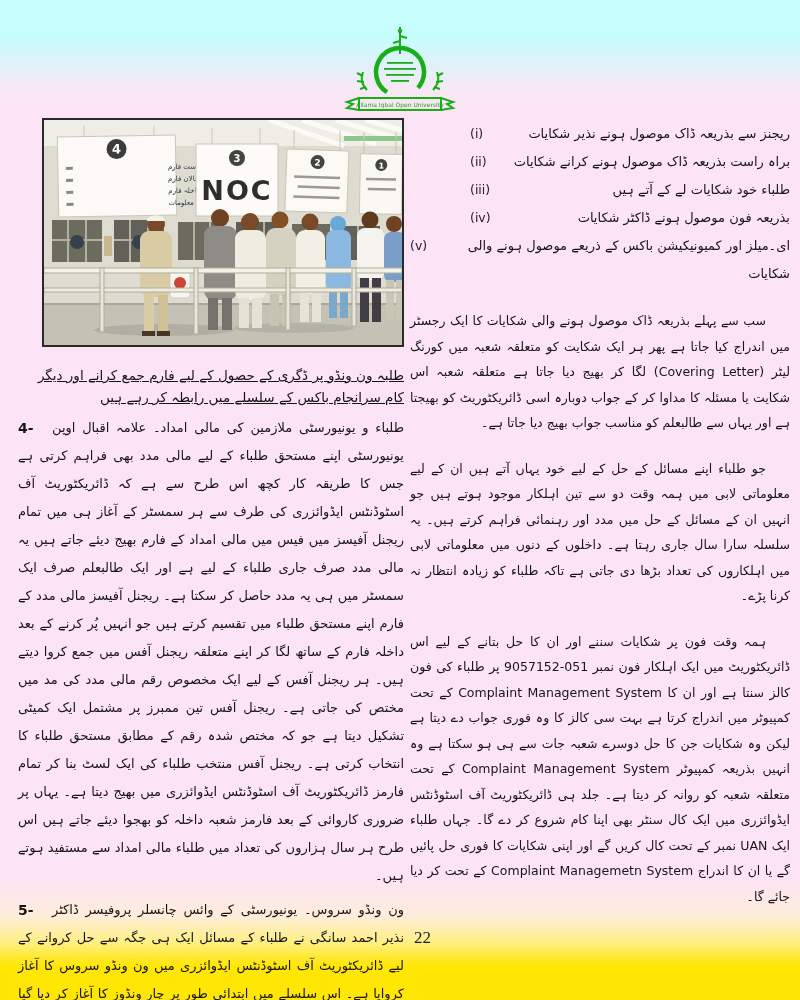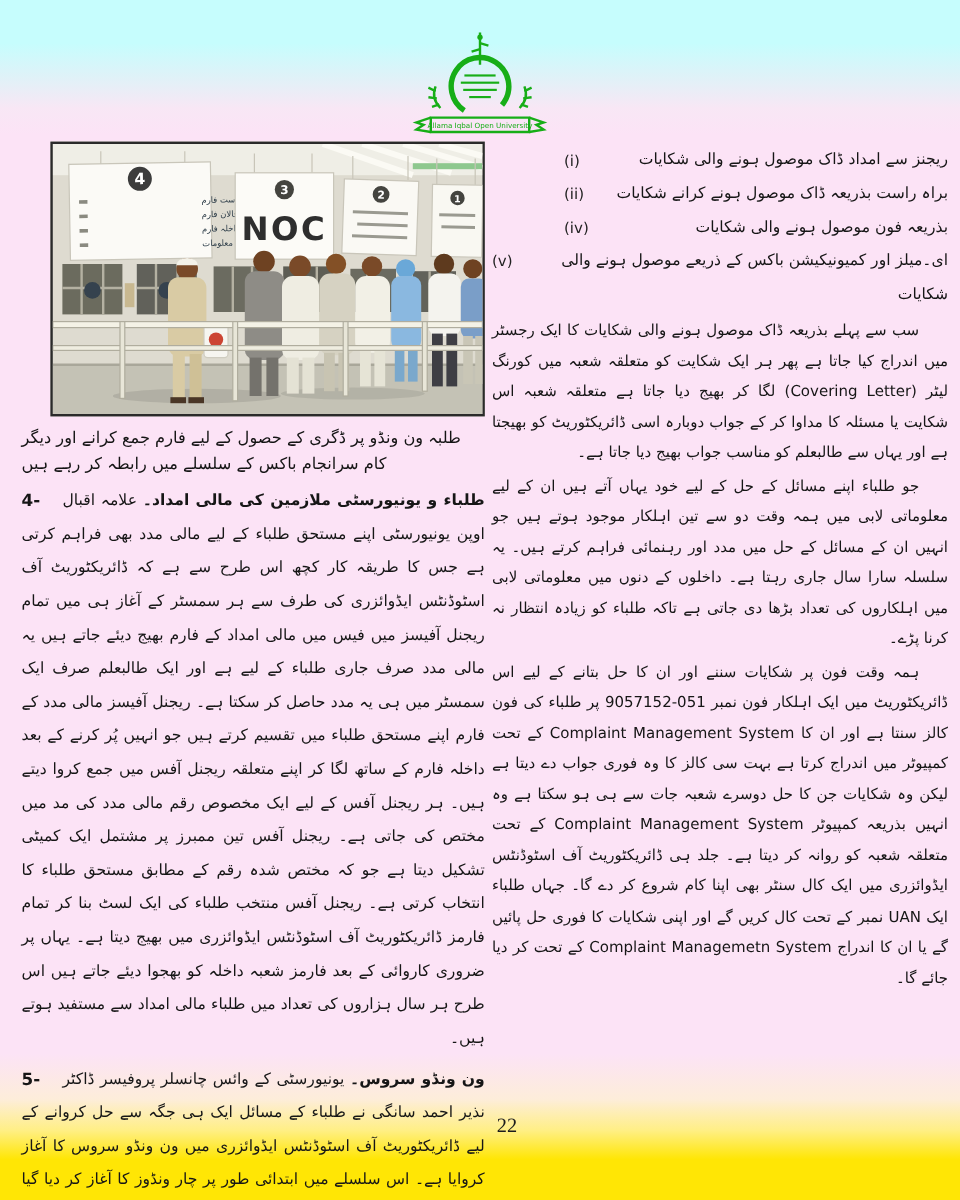--- a/index.html
+++ b/index.html
@@ -10,30 +10,30 @@
       #c6fdfd 0px,#c6fdfd 36px,#dff2f8 64px,#f8e7f5 90px,#fce3f6 112px,
       #fce3f6 878px,#fdedda 916px,#ffef85 942px,#ffe605 966px,#ffe605 1000px);
     color:#161616;
   }
   .u{direction:rtl;}
   
   .logo-wrap{position:absolute;left:0;right:0;top:24px;height:96px;display:flex;justify-content:center;}
   
   .col-left{position:absolute;left:18px;top:118px;width:386px;}
   .photo{margin-left:22px;width:358px;height:225px;border:2px solid #2a2a2a;background:#dddbd0;display:block;}
-  .caption{margin-top:7px;text-align:left;font-size:13.5px;line-height:22px;color:#141414;}
+  .caption{margin-top:17px;text-align:right;font-size:13.5px;line-height:22px;color:#141414;text-decoration:underline;}
   .lpara{font-size:13px;line-height:28px;text-align:justify;margin:6px 0 0 0;}
   .pnum{float:left;font-weight:bold;font-size:14px;width:34px;direction:ltr;unicode-bidi:isolate;}
-  .phead{font-weight:bold;}
+  .phead{font-weight:normal;}
   
   .col-right{position:absolute;left:410px;top:120px;width:380px;}
   .list-item{font-size:13px;line-height:28px;text-align:right;padding-left:60px;position:relative;}
   .li-marker{float:left;direction:ltr;unicode-bidi:isolate;font-size:12.5px;color:#222;}
   .list-item.full{padding-left:0;}
-  .rpara{font-size:12.5px;line-height:25.5px;text-align:justify;text-indent:24px;margin:2px 0 0 0;}
+  .rpara{font-size:12.5px;line-height:25.5px;text-align:justify;text-indent:24px;margin:20px 0 0 0;}
   
   .page-num{position:absolute;left:0;right:0;top:928px;text-align:center;
     font-family:"Liberation Serif",serif;font-size:17px;color:#1c1c1c;margin-left:45px;}
   svg text{font-family:"DejaVu Sans",sans-serif;}
 </style>
 </head>
 <body>
 
 <div class="page">
 
@@ -238,29 +238,33 @@
 
     <p class="lpara">
       <span class="pnum">5-</span><span class="phead">ون ونڈو سروس۔</span> <span>یونیورسٹی کے وائس چانسلر پروفیسر ڈاکٹر نذیر احمد سانگی نے طلباء کے مسائل ایک ہی جگہ سے حل کروانے کے لیے ڈائریکٹوریٹ آف اسٹوڈنٹس ایڈوائزری میں ون ونڈو سروس کا آغاز کروایا ہے۔ اس سلسلے میں ابتدائی طور پر چار ونڈوز کا آغاز کر دیا گیا ہے۔ جن میں پہلی ونڈو سے رزلٹ کارڈ، رزلٹ ہسٹری اور رول نمبر سلپ کا اجراء کیا جاتا ہے۔ دوسری ونڈو کو پروویژنل سرٹیفیکیٹ، ڈگری اور ڈگری کی ویریفکیشن کے لیے فارمز وصول کرنے کے لیے مختص کیا گیا ہے۔</span>
     </p>
   </div>
 
   <div class="col-right u" dir="rtl">
 
     <div class="list-item">
       <span class="li-marker">(i)</span>
-      <span>ریجنز سے امداد ڈاک موصول ہونے والی شکایات</span>
+      <span>ریجنز سے بذریعہ ڈاک موصول ہونے نذیر شکایات</span>
     </div>
     <div class="list-item">
       <span class="li-marker">(ii)</span>
       <span>براہ راست بذریعہ ڈاک موصول ہونے کرانے شکایات</span>
     </div>
     <div class="list-item">
+      <span class="li-marker">(iii)</span>
+      <span>طلباء خود شکایات لے کے آتے ہیں</span>
+    </div>
+    <div class="list-item">
       <span class="li-marker">(iv)</span>
-      <span>بذریعہ فون موصول ہونے والی شکایات</span>
+      <span>بذریعہ فون موصول ہونے ڈاکٹر شکایات</span>
     </div>
     <div class="list-item full">
       <span class="li-marker">(v)</span>
       <span>ای۔میلز اور کمیونیکیشن باکس کے ذریعے موصول ہونے والی شکایات</span>
     </div>
 
     <p class="rpara">سب سے پہلے بذریعہ ڈاک موصول ہونے والی شکایات کا ایک رجسٹر میں اندراج کیا جاتا ہے پھر ہر ایک شکایت کو متعلقہ شعبہ میں کورنگ لیٹر (Covering Letter) لگا کر بھیج دیا جاتا ہے متعلقہ شعبہ اس شکایت یا مسئلہ کا مداوا کر کے جواب دوبارہ اسی ڈائریکٹوریٹ کو بھیجتا ہے اور یہاں سے طالبعلم کو مناسب جواب بھیج دیا جاتا ہے۔</p>
     <p class="rpara">جو طلباء اپنے مسائل کے حل کے لیے خود یہاں آتے ہیں ان کے لیے معلوماتی لابی میں ہمہ وقت دو سے تین اہلکار موجود ہوتے ہیں جو انہیں ان کے مسائل کے حل میں مدد اور رہنمائی فراہم کرتے ہیں۔ یہ سلسلہ سارا سال جاری رہتا ہے۔ داخلوں کے دنوں میں معلوماتی لابی میں اہلکاروں کی تعداد بڑھا دی جاتی ہے تاکہ طلباء کو زیادہ انتظار نہ کرنا پڑے۔</p>
     <p class="rpara">ہمہ وقت فون پر شکایات سننے اور ان کا حل بتانے کے لیے اس ڈائریکٹوریٹ میں ایک اہلکار فون نمبر 051-9057152 پر طلباء کی فون کالز سنتا ہے اور ان کا Complaint Management System کے تحت کمپیوٹر میں اندراج کرتا ہے بہت سی کالز کا وہ فوری جواب دے دیتا ہے لیکن وہ شکایات جن کا حل دوسرے شعبہ جات سے ہی ہو سکتا ہے وہ انہیں بذریعہ کمپیوٹر Complaint Management System کے تحت متعلقہ شعبہ کو روانہ کر دیتا ہے۔ جلد ہی ڈائریکٹوریٹ آف اسٹوڈنٹس ایڈوائزری میں ایک کال سنٹر بھی اپنا کام شروع کر دے گا۔ جہاں طلباء ایک UAN نمبر کے تحت کال کریں گے اور اپنی شکایات کا فوری حل پائیں گے یا ان کا اندراج Complaint Managemetn System کے تحت کر دیا جائے گا۔</p>
   </div>

